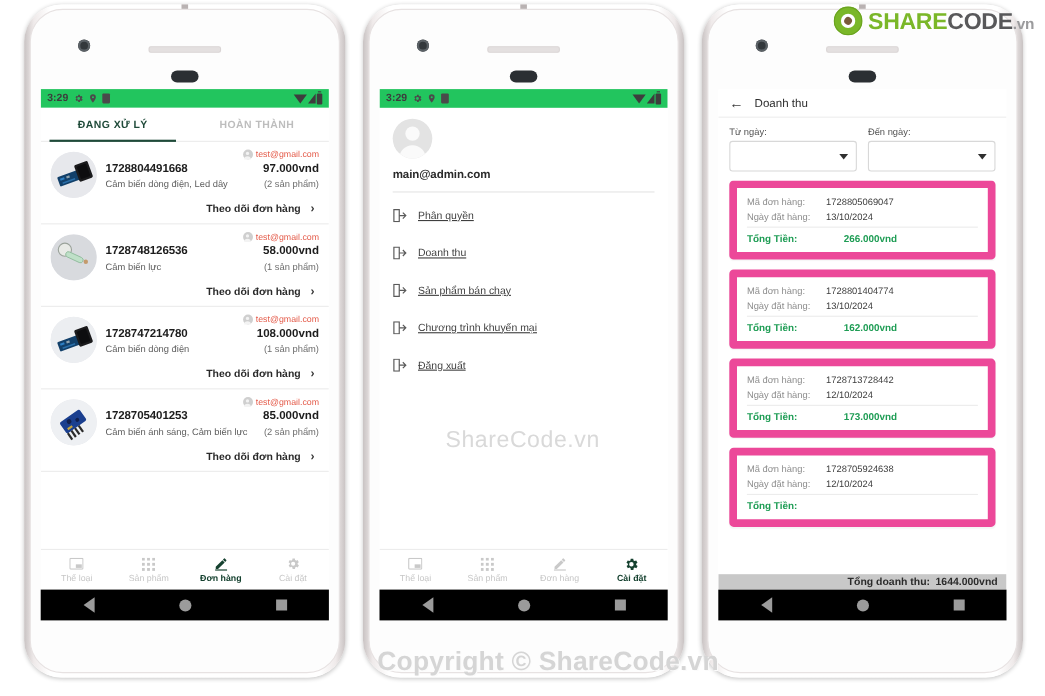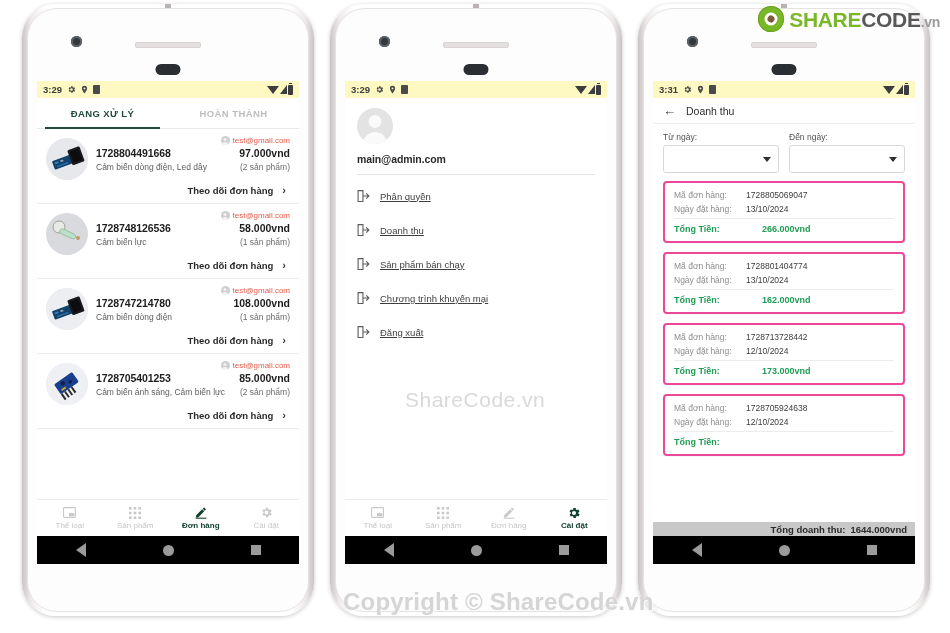--- a/index.html
+++ b/index.html
@@ -135,21 +135,21 @@
     border-right:10px solid #9b9b9b;
   }
   .nav-home{width:11px;height:11px;border-radius:50%;background:#9b9b9b;}
   .nav-recent{width:10px;height:10px;background:#9b9b9b;}
 
   
   .statusbar{
     height:17px;
     display:flex;align-items:center;
     padding:0 6px;
-    background:#fef9c3;
+    background:#22c55e;
     font-size:9px;color:#3d3d3d;
   }
   .sb-time{font-weight:bold;font-size:9.5px;margin-right:5px;color:#3c3c3c;}
   .sb-icons-left{display:flex;align-items:center;gap:4px;}
   .sb-spacer{flex:1;}
   .sb-icons-right{display:flex;align-items:center;gap:1px;}
   .ic-gear{width:9px;height:9px;color:#4a4a4a;}
   .ic-loc{width:9px;height:9px;}
   .ic-sim{width:7px;height:9px;background:#4a4a4a;border-radius:1px;}
   .ic-wifi{width:0;height:0;border-left:6px solid transparent;border-right:6px solid transparent;border-top:8px solid #3d3d3d;}
@@ -275,21 +275,21 @@
   .p3-select{
     height:26px;border:1px solid #d8d8d8;border-radius:3px;background:#fff;
     display:flex;align-items:center;justify-content:flex-end;padding-right:7px;
   }
   .p3-caret{
     width:0;height:0;border-left:4px solid transparent;border-right:4px solid transparent;
     border-top:5px solid #2f2f2f;
   }
   .p3-list{height:318px;overflow:hidden;padding:0 10px;}
   .rev-card{
-    border:2px solid #ec4899;border-radius:4px;background:#fff;
+    border:7px solid #ec4899;border-radius:4px;background:#fff;
     padding:7px 9px 7px 9px;margin-bottom:9px;
     box-shadow:0 1px 1px rgba(0,0,0,0.04);
   }
   .rev-row{display:flex;gap:6px;font-size:8.5px;margin-bottom:4px;}
   .rev-k{color:#8d8d8d;width:66px;flex:none;}
   .rev-v{color:#3b3b3b;}
   .rev-div{height:1px;background:#ececec;margin:4px 0 5px 0;}
   .rev-total{display:flex;gap:22px;font-size:9px;font-weight:bold;}
   .rev-tk{color:#1f9d55;width:66px;flex:none;}
   .rev-tv{color:#1f9d55;}
@@ -687,38 +687,20 @@
 </div>
 
 <div class="phone phone3">
   <div class="top-notch"></div>
   <div class="phone-inner">
     <div class="cam"></div>
     <div class="speaker"></div>
     <div class="sensor-oval"></div>
 
     <div class="screen">
-      <div class="statusbar">
-        <span class="sb-time">3:31</span>
-        <span class="sb-icons-left">
-          <svg class="ic-gear" viewBox="0 0 24 24">
-              <path fill="#4a4a4a" d="M19.4 13a7.8 7.8 0 000-2l2.1-1.6-2-3.5-2.5 1a7.6 7.6 0 00-1.7-1l-.4-2.6h-4l-.4 2.6c-.6.2-1.2.6-1.7 1l-2.5-1-2 3.5L6.6 11a7.8 7.8 0 000 2l-2.1 1.6 2 3.5 2.5-1c.5.4 1 .8 1.7 1l.4 2.6h4l.4-2.6c.6-.2 1.2-.6 1.7-1l2.5 1 2-3.5zM12 15.5A3.5 3.5 0 1115.5 12 3.5 3.5 0 0112 15.5z"></path>
-            </svg>
-          <svg class="ic-loc" viewBox="0 0 24 24">
-              <path fill="#4a4a4a" d="M12 2a7 7 0 00-7 7c0 5 7 13 7 13s7-8 7-13a7 7 0 00-7-7zm0 9.5A2.5 2.5 0 1114.5 9 2.5 2.5 0 0112 11.5z"></path>
-            </svg>
-          <span class="ic-sim"></span>
-        </span>
-        <span class="sb-spacer"></span>
-        <span class="sb-icons-right">
-          <span class="ic-wifi"></span>
-          <span class="ic-signal"></span>
-          <span class="ic-batt"></span>
-        </span>
-      </div>
 
       <div class="p3-appbar">
         <span class="p3-back">←</span>
         <span class="p3-title">Doanh thu</span>
       </div>
 
       <div class="p3-filter">
         <div class="p3-fgroup">
           <div class="p3-flabel">Từ ngày:</div>
           <div class="p3-select">

